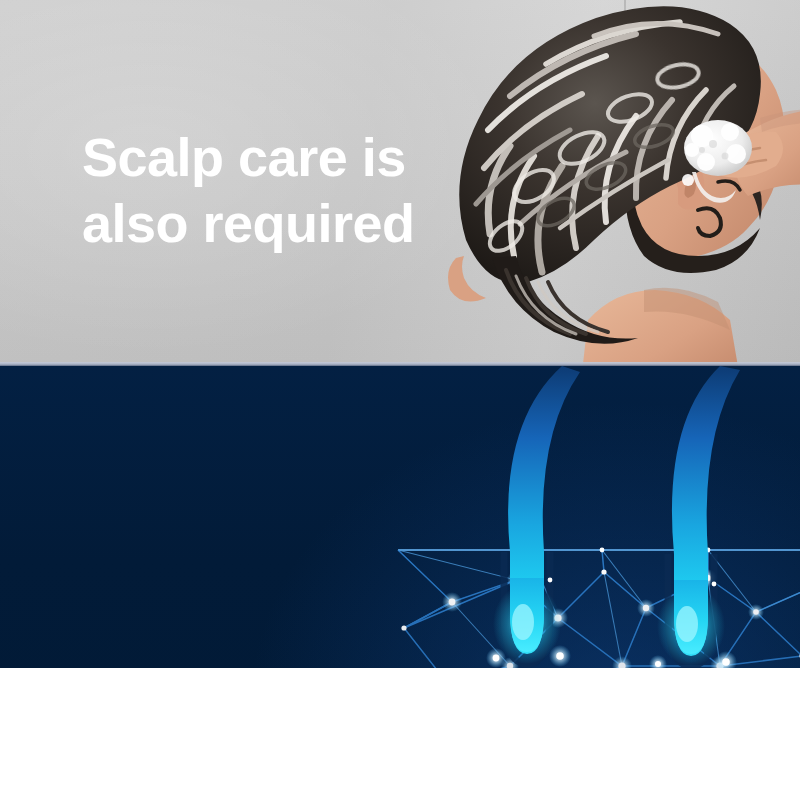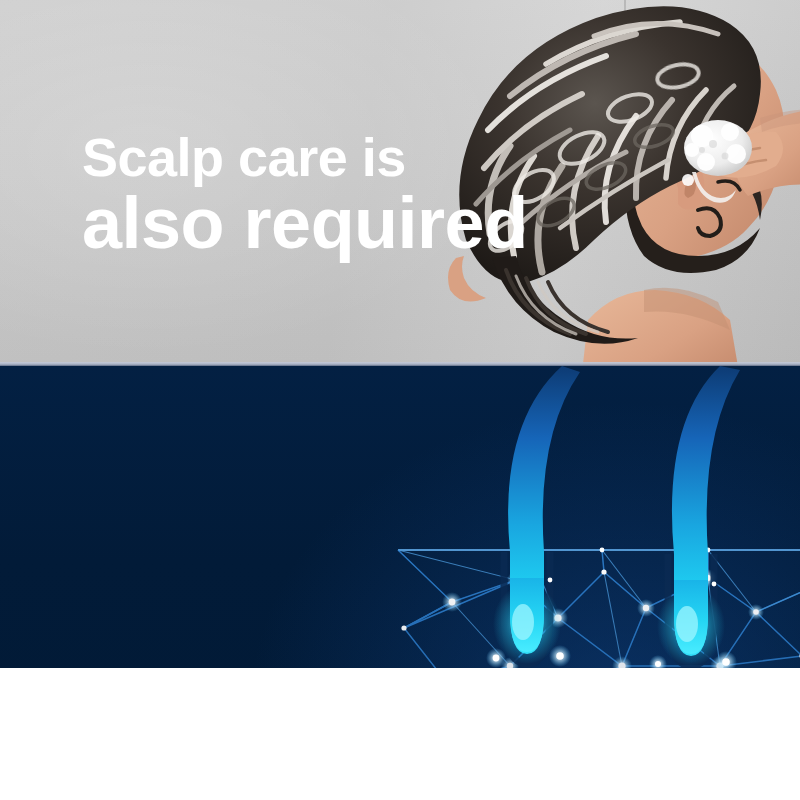--- a/index.html
+++ b/index.html
@@ -215,21 +215,21 @@
 
         <path d="M262 182 Q268 206 284 212 Q300 216 306 200 Q296 212 282 206 Q270 200 266 182 Z" fill="#f3f1ee" opacity="0.9"></path>
         <circle cx="258" cy="190" r="6" fill="#ffffff" opacity="0.9"></circle>
 
         <path d="M26 268 Q14 280 20 300 Q32 318 56 308 Q40 302 34 288 Q30 276 34 266 Z" fill="#d9a183"></path>
       </g>
     </svg>
 
     <div style="position:absolute;left:82px;top:124px;">
       <div style="font-size:54px;font-weight:700;color:#ffffff;line-height:66px;letter-spacing:-0.5px;">Scalp care is</div>
-      <div style="font-size:72px;font-weight:700;color:#ffffff;line-height:66px;letter-spacing:-0.5px;">also required</div>
+      <div style="font-size:54px;font-weight:700;color:#ffffff;line-height:66px;letter-spacing:-0.5px;">also required</div>
     </div>
   </div>
 
   <div id="divider-line"></div>
 
   <div id="info-section">
 
     <svg id="follicle-graphic" viewBox="0 0 420 434">
       <defs>
         <linearGradient id="shaftG" x1="0" y1="0" x2="0" y2="1">

